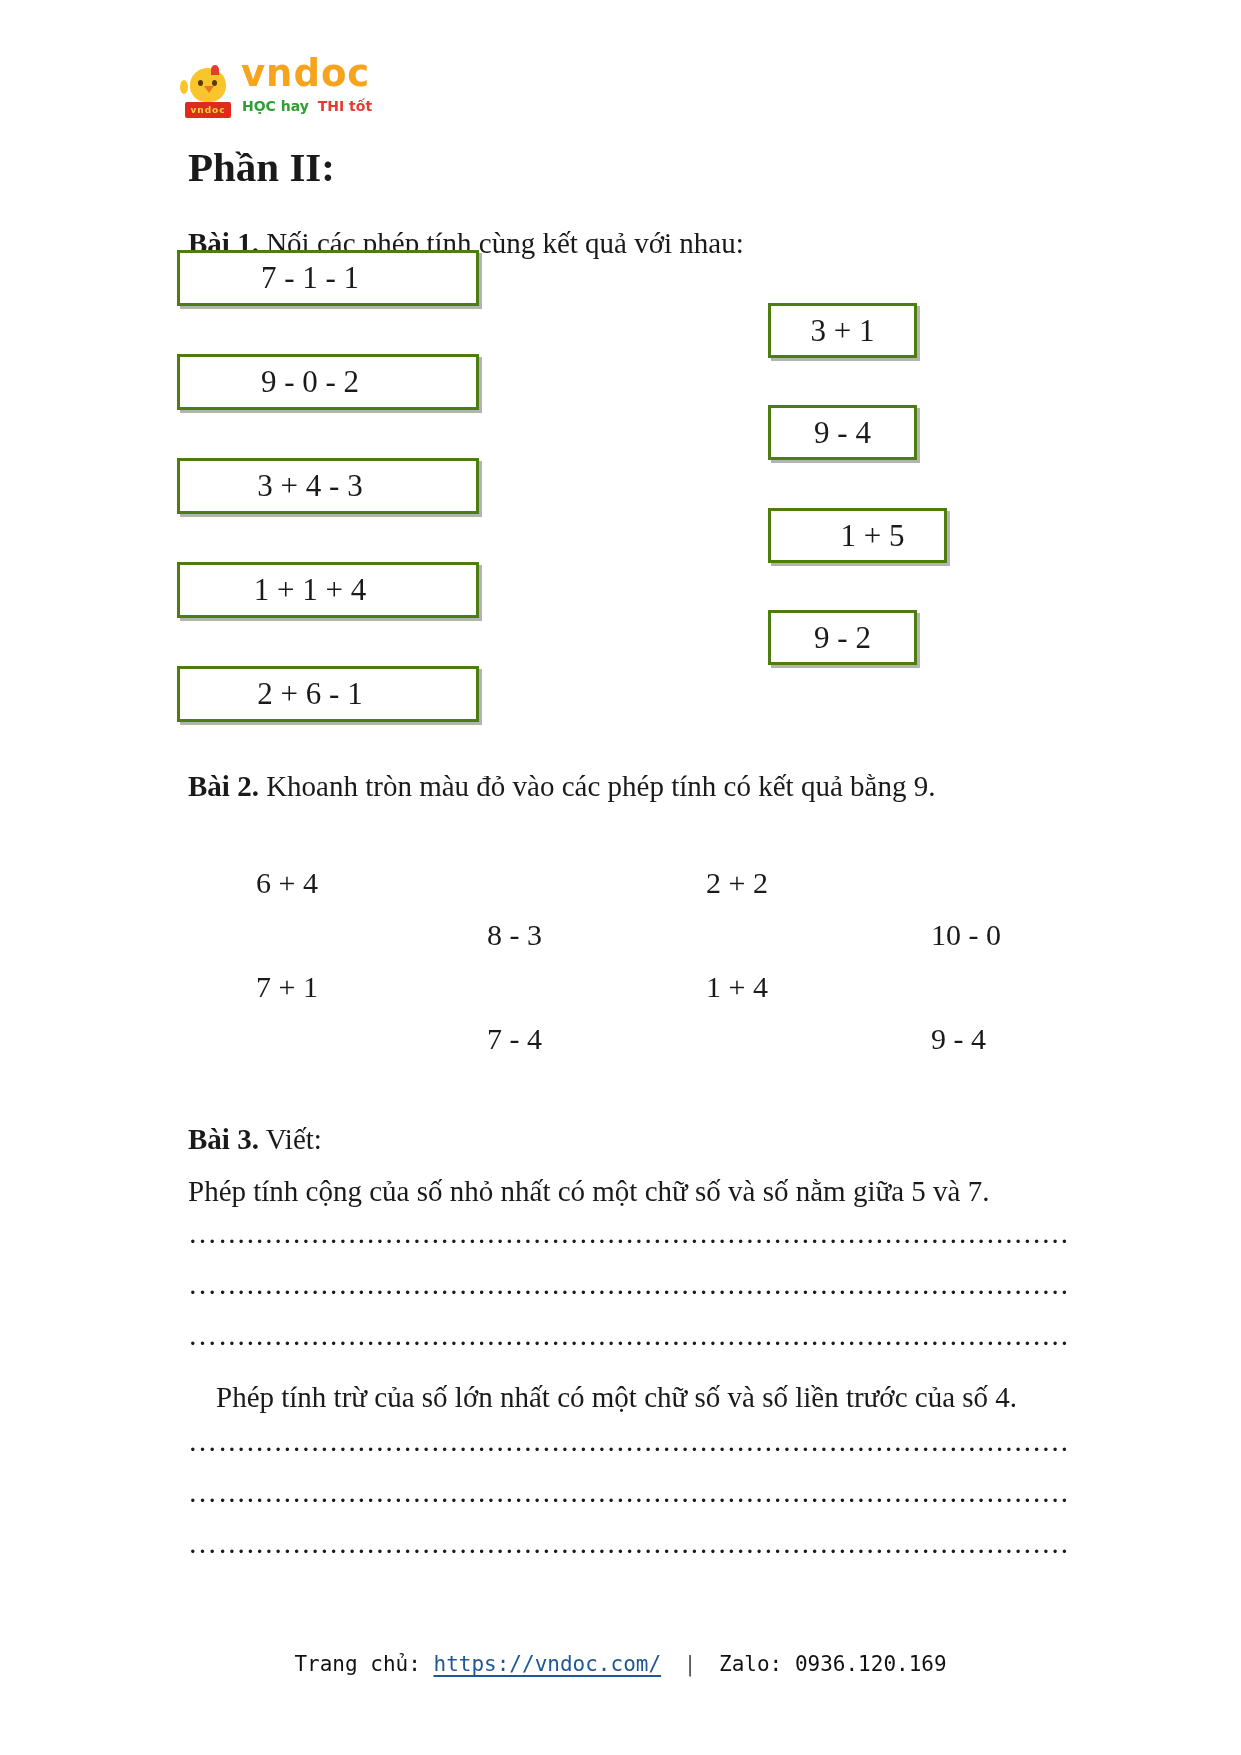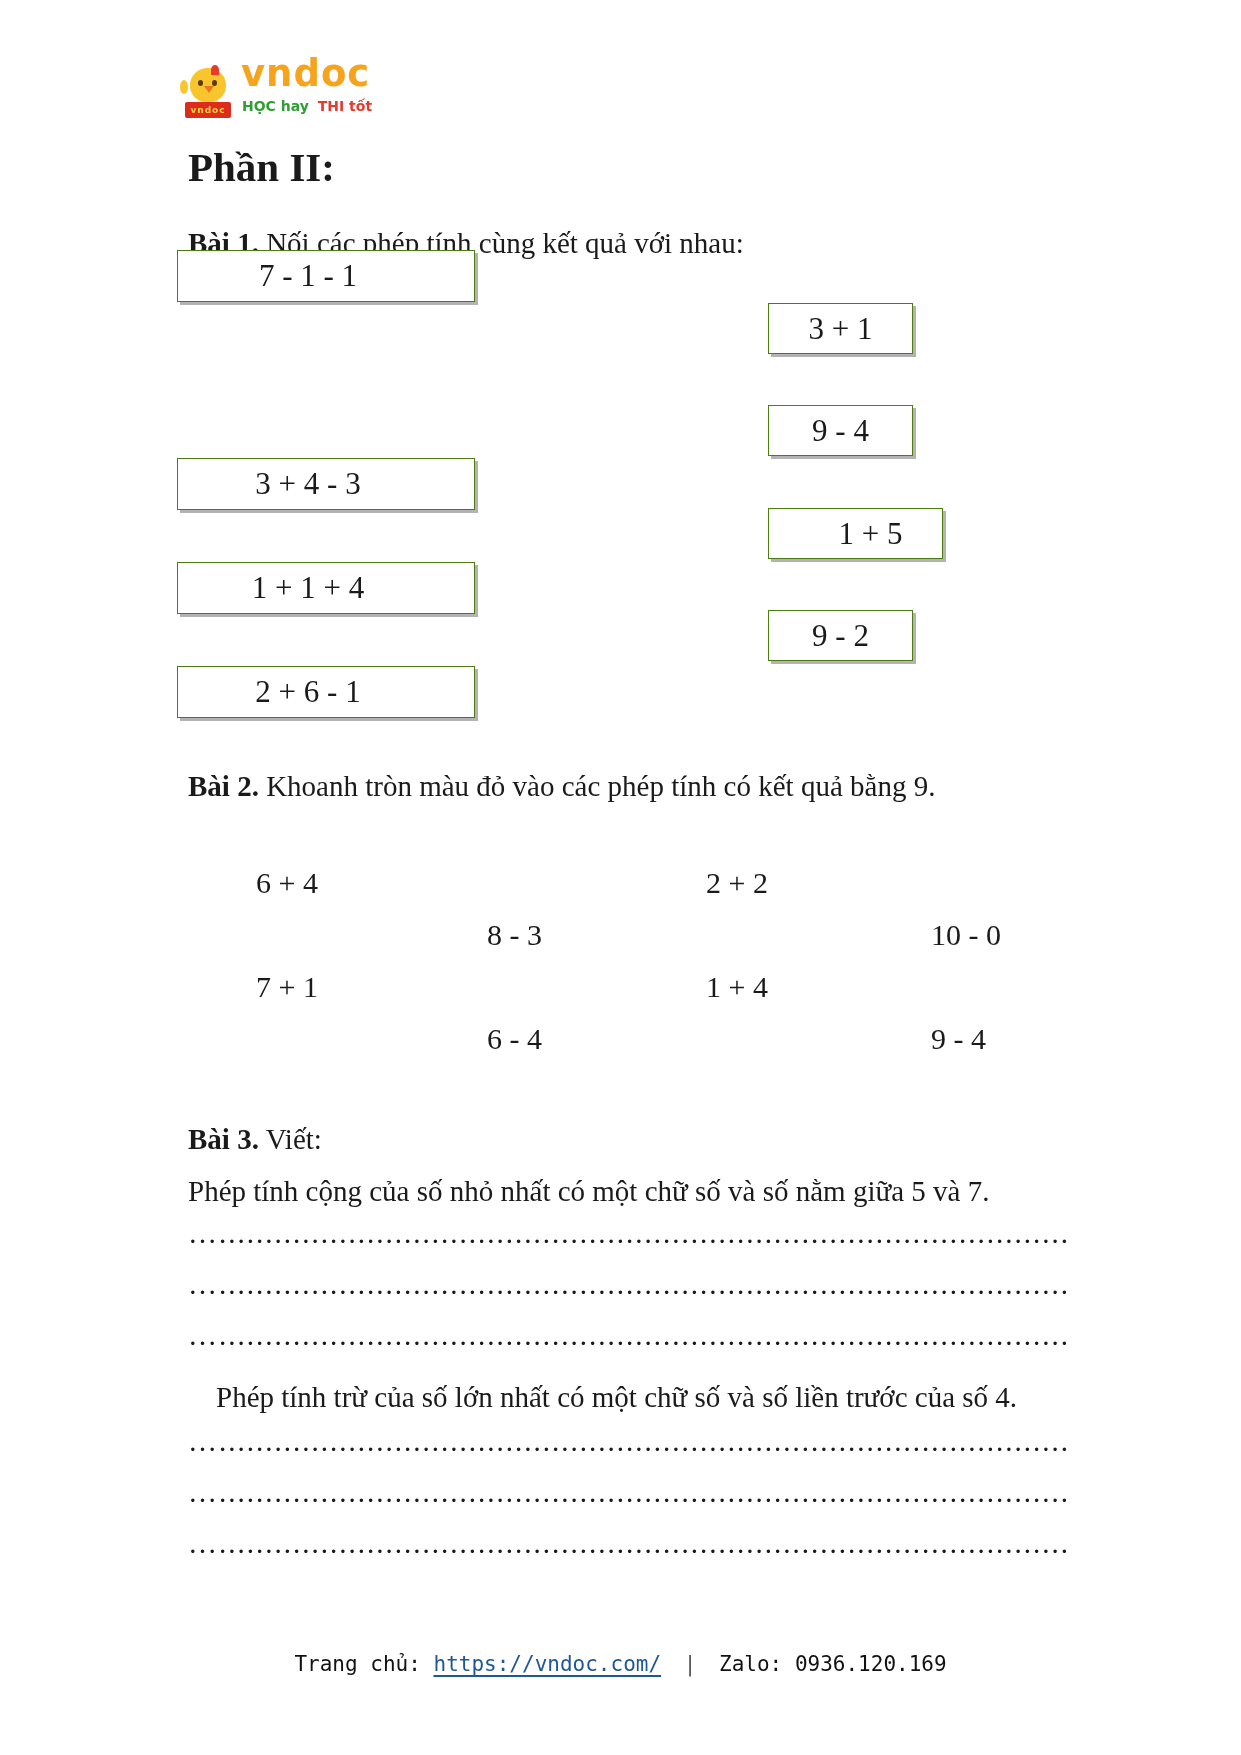--- a/index.html
+++ b/index.html
@@ -39,21 +39,21 @@
   .ex1-head{left:188px;top:199px;margin-top:28px;}
   .ex2-line1{left:188px;top:770px;}
   .ex2-line2{left:188px;top:822px;font-weight:bold;}
   .ex3-head{left:188px;top:1123px;}
   .ex3-p1{left:188px;top:1175px;}
   .ex3-p2{left:176px;top:1381px;margin-left:40px;}
 
   
   .mbox{
     position:absolute;
-    border:1px solid #4d7c0f;
+    border:3px solid #4d7c0f;
     background:#ffffff;
     box-shadow:3px 3px 0 #b3b3b3;
     display:flex;align-items:center;justify-content:center;
     font-size:31px;white-space:nowrap;
   }
   .lbox{left:177px;width:296px;height:50px;}
   .lbox .txt{margin-right:36px;}
   .rbox{left:768px;width:143px;height:49px;}
   .lb1{top:250px;} .lb2{top:354px;} .lb3{top:458px;} .lb4{top:562px;} .lb5{top:666px;}
   .rb1{top:303px;} .rb2{top:405px;} .rb3{top:508px;padding-left:30px;} .rb4{top:610px;}
@@ -110,20 +110,23 @@
 
   <div class="abs h-part">Phần II:</div>
 
   <div class="abs line ex1-head">
     <span class="b">Bài 1.</span><span> Nối các phép tính cùng kết quả với nhau:</span>
   </div>
 
   <div class="mbox lbox lb1">
       <span class="txt">7 - 1 - 1</span>
     </div>
+  <div class="mbox lbox lb2">
+      <span class="txt">9 - 0 - 2</span>
+    </div>
   <div class="mbox lbox lb3">
       <span class="txt">3 + 4 - 3</span>
     </div>
   <div class="mbox lbox lb4">
       <span class="txt">1 + 1 + 4</span>
     </div>
   <div class="mbox lbox lb5">
       <span class="txt">2 + 6 - 1</span>
     </div>
 
@@ -143,21 +146,21 @@
   <div class="abs line ex2-line1">
     <span class="b">Bài 2.</span><span> Khoanh tròn màu đỏ vào các phép tính có kết quả bằng 9.</span>
   </div>
 
   <div class="expr colA row1">6 + 4</div>
   <div class="expr colC row1">2 + 2</div>
   <div class="expr colB row2">8 - 3</div>
   <div class="expr colD row2">10 - 0</div>
   <div class="expr colA row3">7 + 1</div>
   <div class="expr colC row3">1 + 4</div>
-  <div class="expr colB row4">6 - 4</div>
+  <div class="expr colB row4">7 - 4</div>
   <div class="expr colD row4">9 - 4</div>
 
   <div class="abs line ex3-head">
     <span class="b">Bài 3.</span><span> Viết:</span>
   </div>
   <div class="abs line ex3-p1">Phép tính cộng của số nhỏ nhất có một chữ số và số nằm giữa 5 và 7.</div>
 
   <div class="dots d1">…..........................................................................................................................</div>
   <div class="dots d2">…..........................................................................................................................</div>
   <div class="dots d3">…..........................................................................................................................</div>

